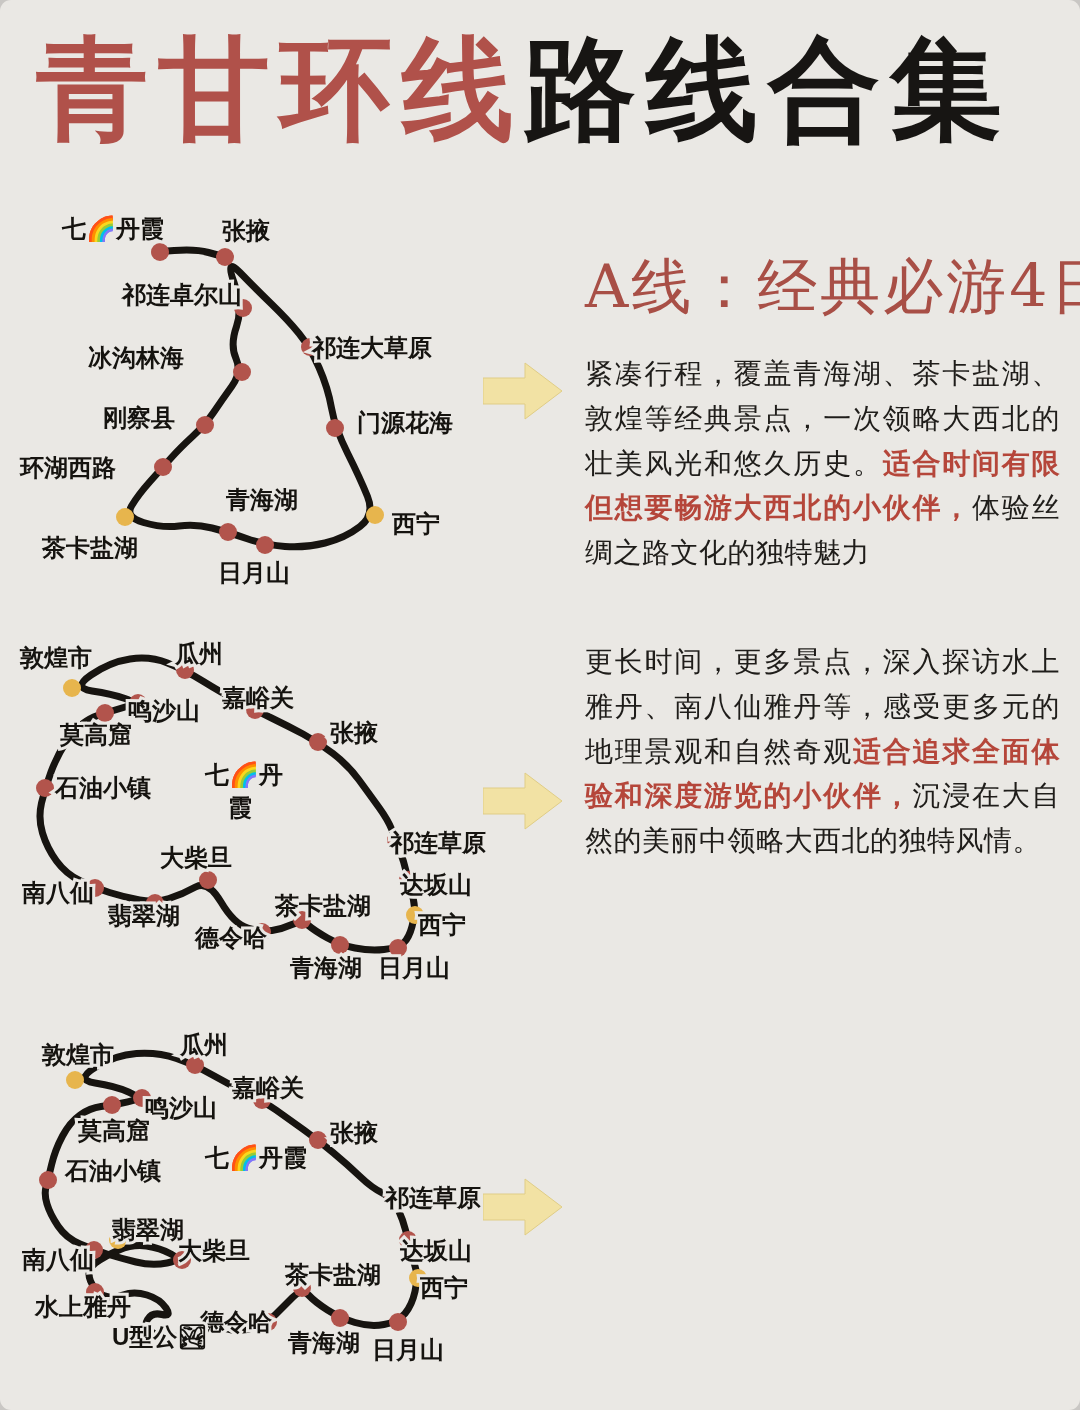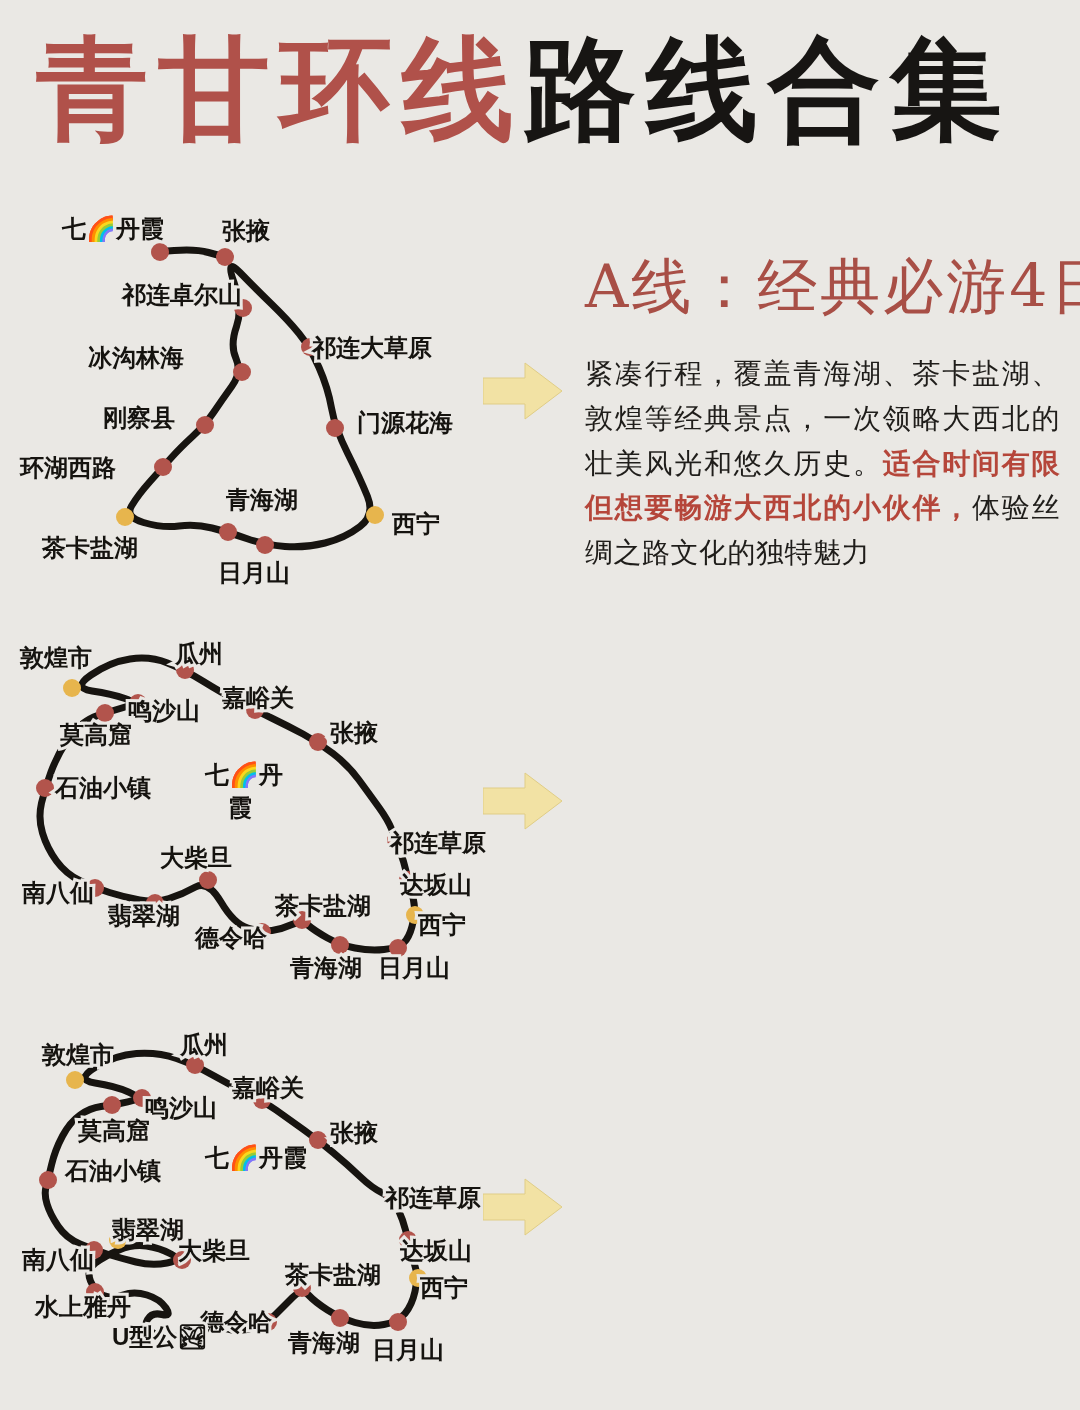--- a/index.html
+++ b/index.html
@@ -3,20 +3,21 @@
 <meta charset="utf-8">
 <style>
   * { margin:0; padding:0; box-sizing:border-box; }
   html,body { background:#c9c7c4; }
   .poster {
     position:relative;
     width:1080px; height:1410px;
     background:var(--background, #eae8e4);
     font-family:"Liberation Sans", sans-serif;
     overflow:hidden;
+    border-radius:11px;
   }
   .poster-title {
     position:absolute; left:36px; top:14px; width:1020px;
     font-family:"DejaVu Serif", serif;
     font-size:112px; line-height:150px; font-weight:900;
     letter-spacing:10px; white-space:nowrap;
   }
   .title-red   { color:var(--title-red, #b0514a); }
   .title-black { color:#171513; }
 
@@ -185,18 +186,19 @@
   <svg id="arrow-c" class="arrow" viewBox="0 0 80 58">
     <polygon points="0,16 42,16 42,1 79,29 42,57 42,42 0,42"></polygon>
   </svg>
 
   <section id="info-a" class="route-info">
     <h2 class="route-heading">A线：经典必游4日</h2>
     <p class="route-desc"><span class="desc-black">紧凑行程，覆盖青海湖、茶卡盐湖、敦煌等经典景点，一次领略大西北的壮美风光和悠久历史。</span><span class="desc-red">适合时间有限但想要畅游大西北的小伙伴，</span><span class="desc-black">体验丝绸之路文化的独特魅力</span></p>
   </section>
 
   <section id="info-b" class="route-info">
+    <p class="route-desc"><span class="desc-black">更长时间，更多景点，深入探访水上雅丹、南八仙雅丹等，感受更多元的地理景观和自然奇观</span><span class="desc-red">适合追求全面体验和深度游览的小伙伴，</span><span class="desc-black">沉浸在大自然的美丽中领略大西北的独特风情。</span></p>
   </section>
 
   <section id="info-c" class="route-info">
   </section>
 
 </div>
 
 </body></html>

